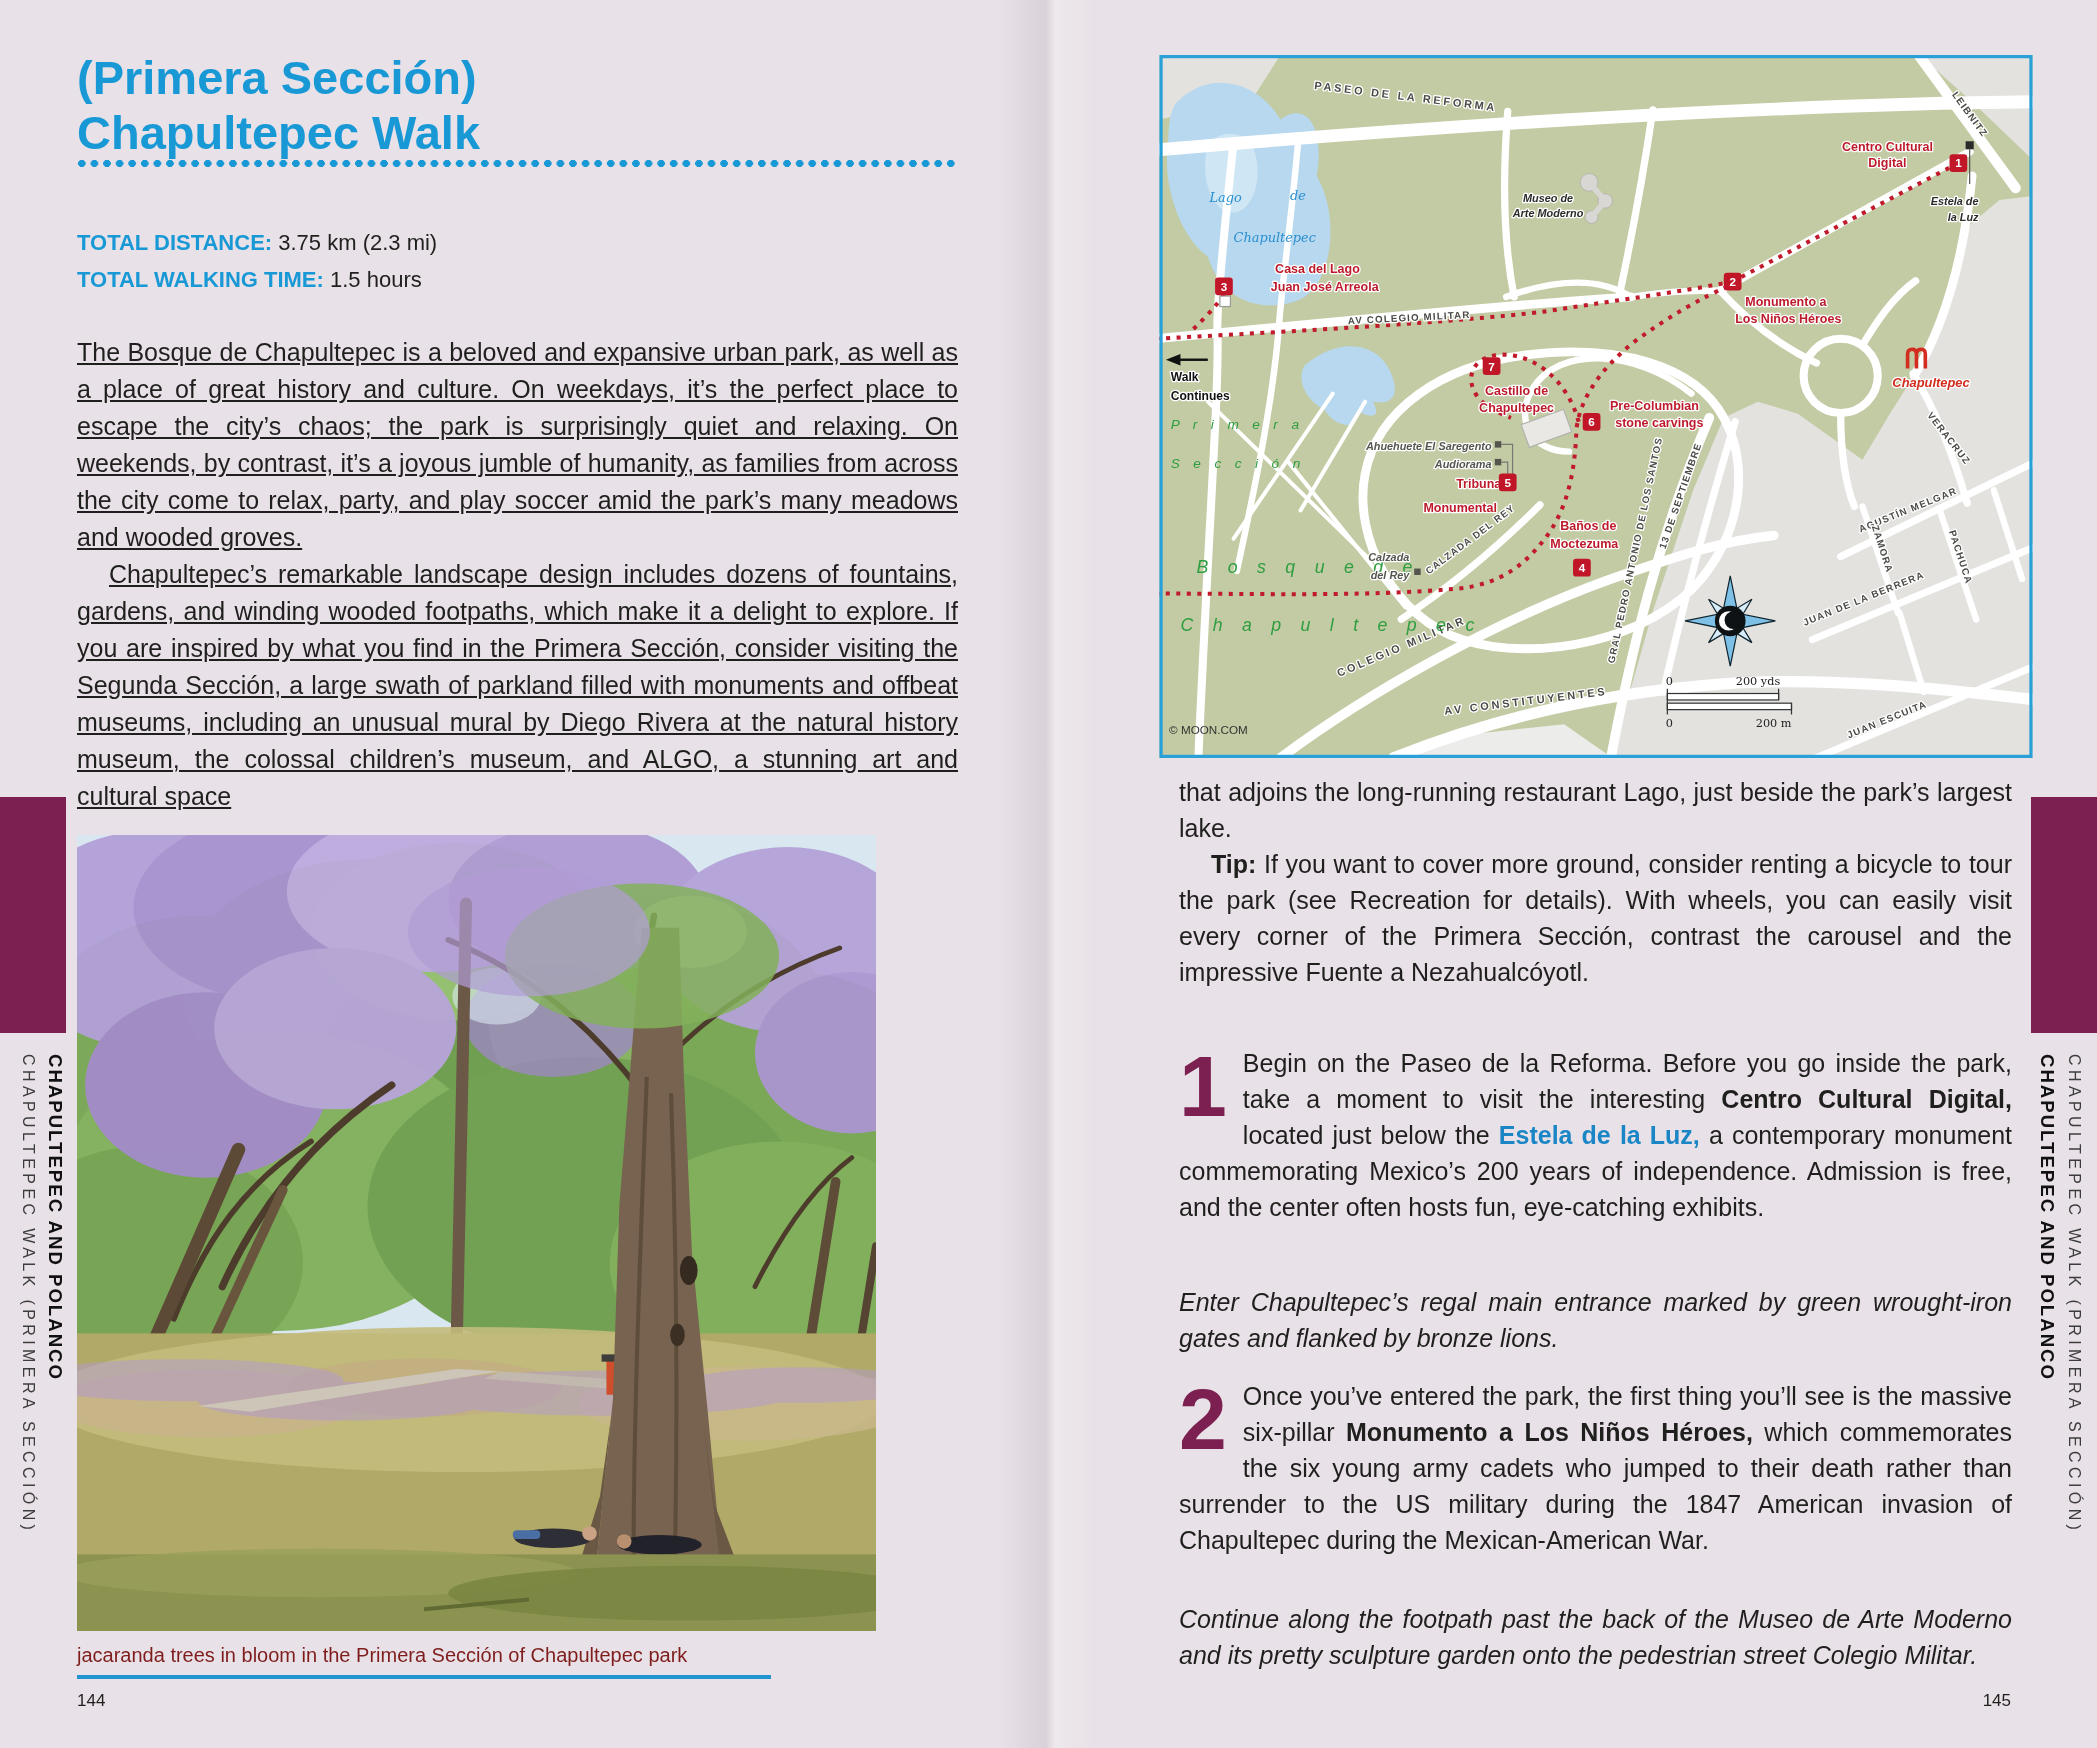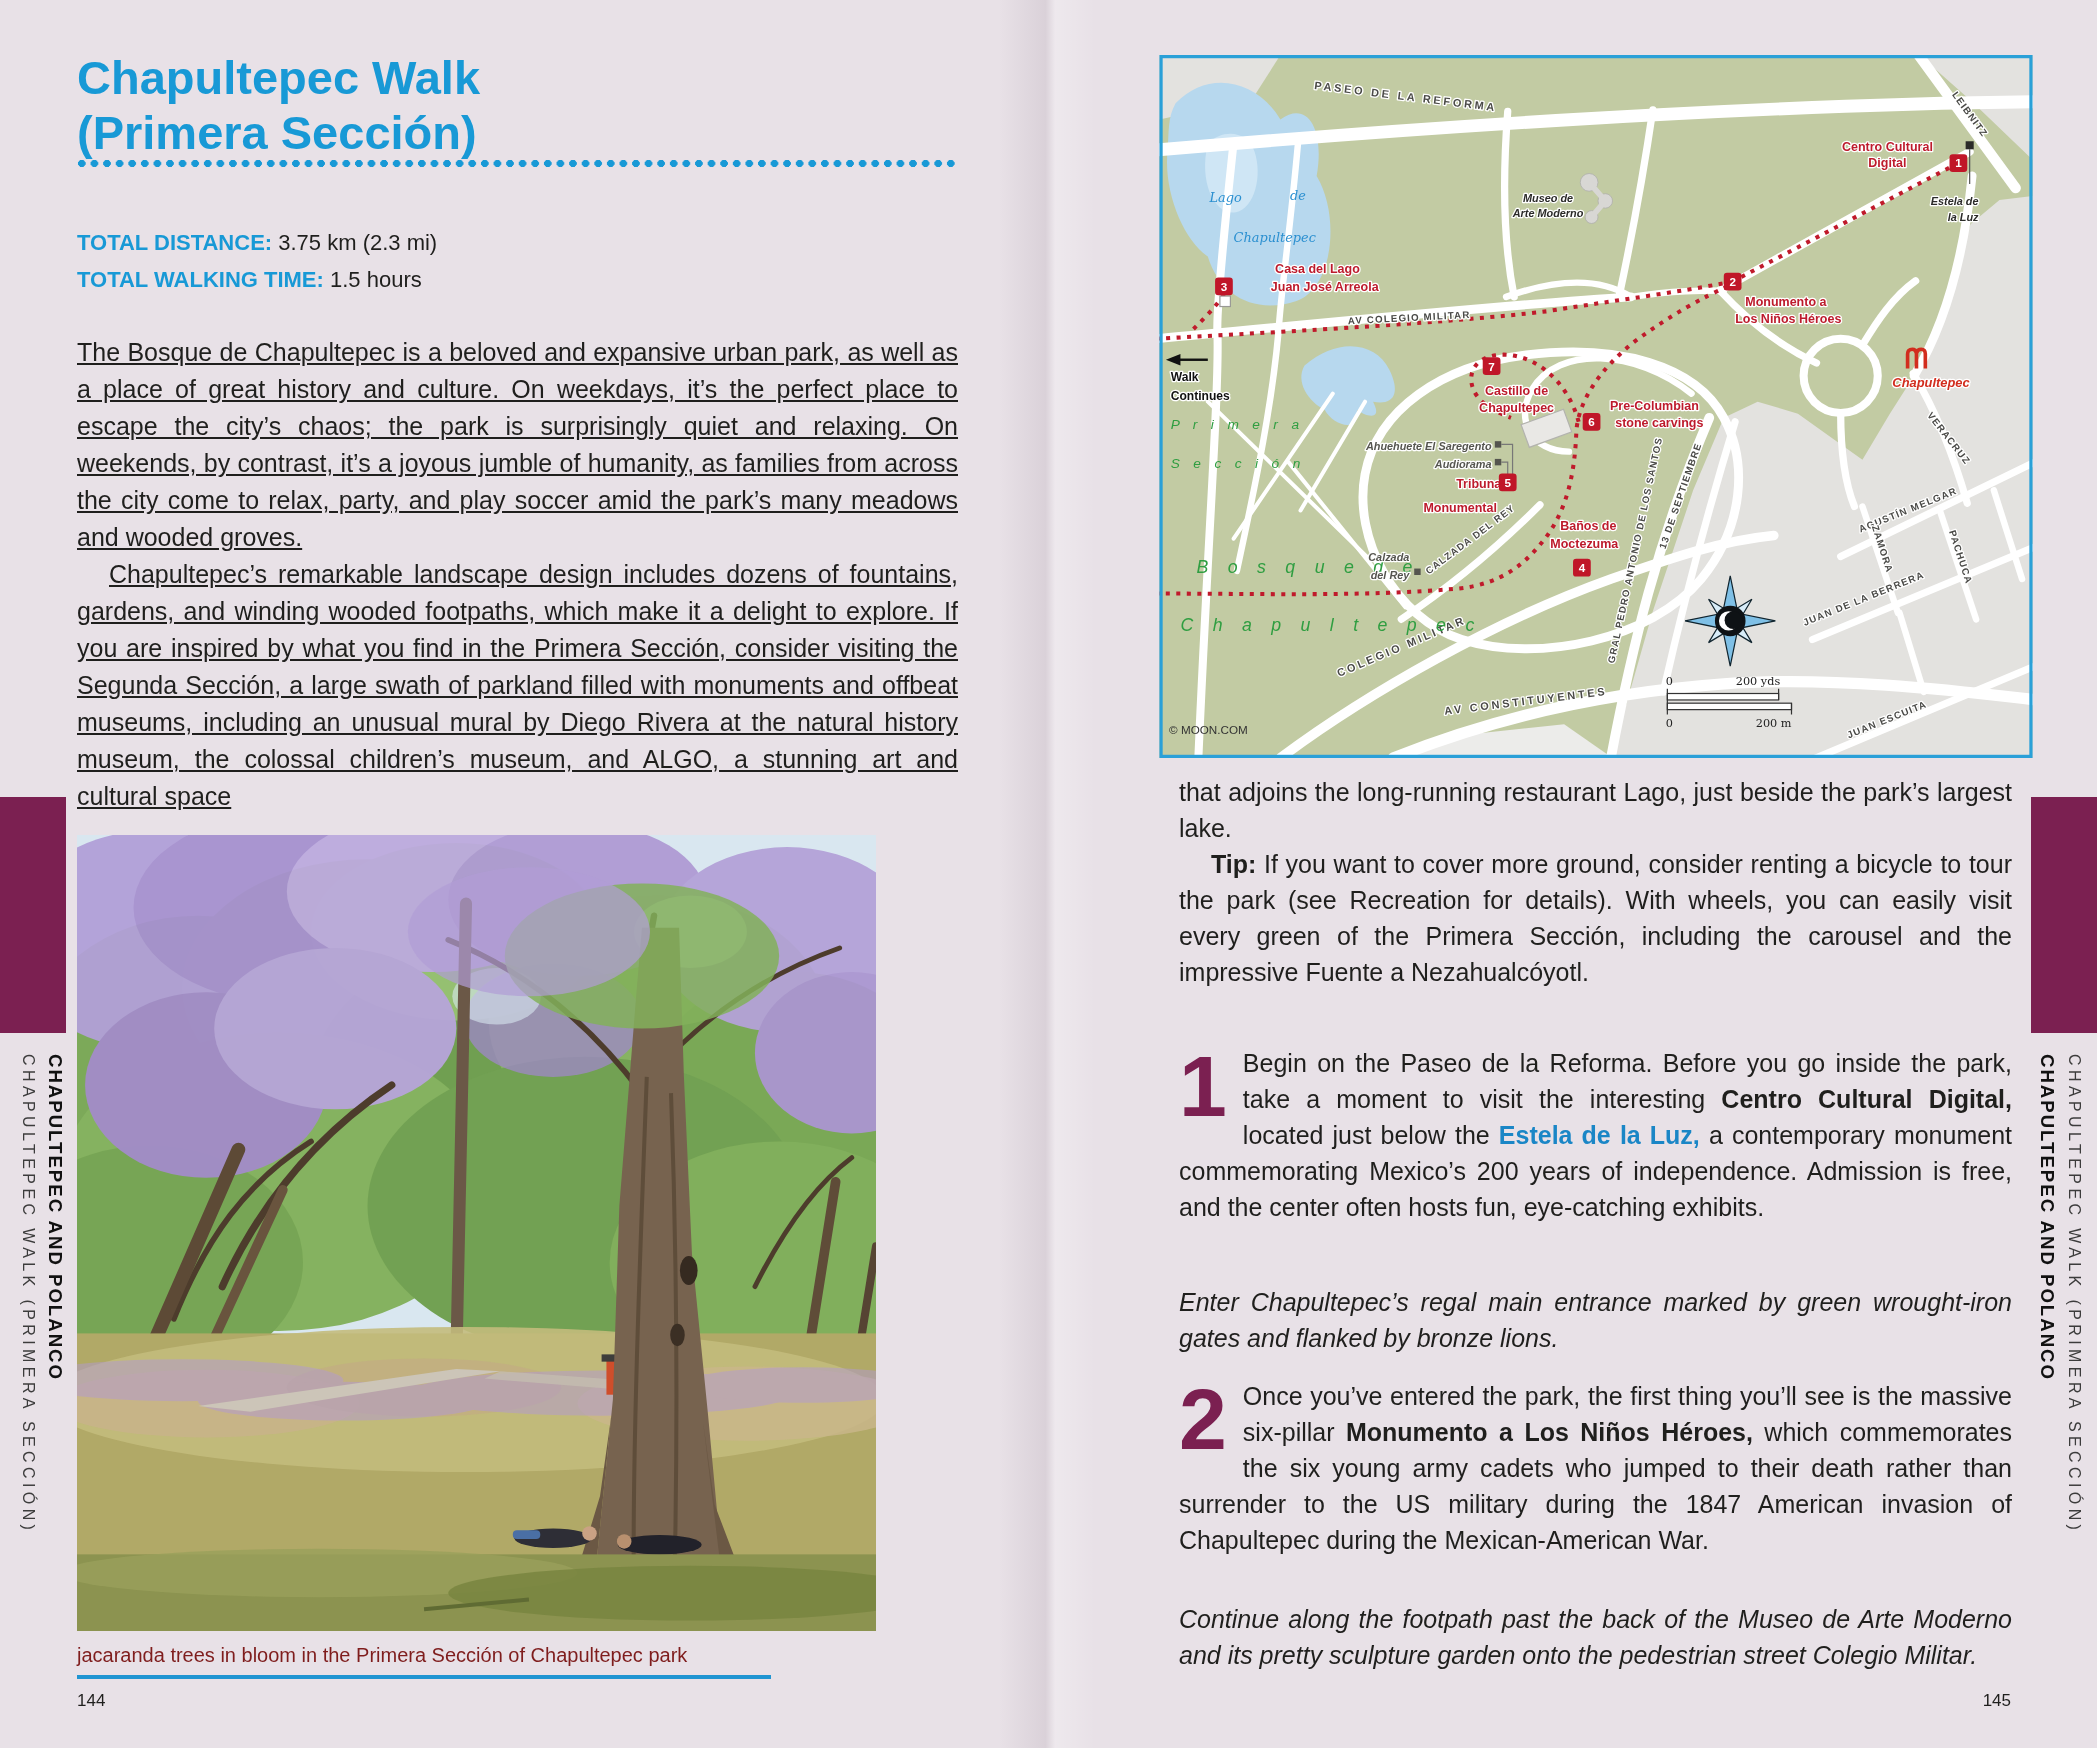--- a/index.html
+++ b/index.html
@@ -63,22 +63,22 @@
   .credit{font-size:14.5px;fill:#333;}
   .walkc{fill:#111;font-weight:bold;font-size:15px;}
   .metro-lbl{fill:#d22d1e;font-weight:bold;font-style:italic;font-size:16px;}
 </style>
 </head>
 <body>
 
 <div class="spread">
 
   <div class="abs title">
+    <div>(Primera Sección)</div>
     <div>Chapultepec Walk</div>
-    <div>(Primera Sección)</div>
   </div>
   <div class="abs dotrow"></div>
 
   <div class="abs stats">
     <div><span class="lbl">TOTAL DISTANCE:</span><span class="val"> 3.75 km (2.3 mi)</span></div>
     <div><span class="lbl">TOTAL WALKING TIME:</span><span class="val"> 1.5 hours</span></div>
   </div>
 
   <div class="abs bodytxt">
     <p>The Bosque de Chapultepec is a beloved and expansive urban park, as well as a place of great history and culture. On weekdays, it’s the perfect place to escape the city’s chaos; the park is surprisingly quiet and relaxing. On weekends, by contrast, it’s a joyous jumble of humanity, as families from across the city come to relax, party, and play soccer amid the park’s many meadows and wooded groves.</p>
@@ -398,21 +398,21 @@
         <text class="serif" x="156" y="66" text-anchor="end">200 m</text>
       </g>
       <text class="credit" x="12" y="842">© MOON.COM</text>
 
       <rect x="2" y="2" width="1079" height="868" fill="none" stroke="#2aa0d8" stroke-width="4"></rect>
     </svg>
   </div>
 
   <div class="abs rcol" style="left:1179px;top:774px;">
     <p>that adjoins the long-running restaurant Lago, just beside the park’s largest lake.</p>
-    <p class="tipp"><span class="seg-b">Tip: </span><span>If you want to cover more ground, consider renting a bicycle to tour the park (see Recreation for details). With wheels, you can easily visit every green of the Primera Sección, including the carousel and the impressive Fuente a Nezahualcóyotl.</span></p>
+    <p class="tipp"><span class="seg-b">Tip: </span><span>If you want to cover more ground, consider renting a bicycle to tour the park (see Recreation for details). With wheels, you can easily visit every corner of the Primera Sección, contrast the carousel and the impressive Fuente a Nezahualcóyotl.</span></p>
   </div>
 
   <div class="abs rcol" style="left:1179px;top:1045px;">
     <span class="stepnum">1</span>
     <p><span>Begin on the Paseo de la Reforma. Before you go inside the park, take a moment to visit the interesting </span><span class="seg-b">Centro Cultural Digital,</span><span> located just below the </span><span class="seg-link">Estela de la Luz,</span><span> a contemporary monument commemorating Mexico’s 200 years of independence. Admission is free, and the center often hosts fun, eye-catching exhibits.</span></p>
   </div>
 
   <div class="abs rcol ital" style="left:1179px;top:1276px;margin-top:8px;">Enter Chapultepec’s regal main entrance marked by green wrought-iron gates and flanked by bronze lions.</div>
 
   <div class="abs rcol" style="left:1179px;top:1378px;">

